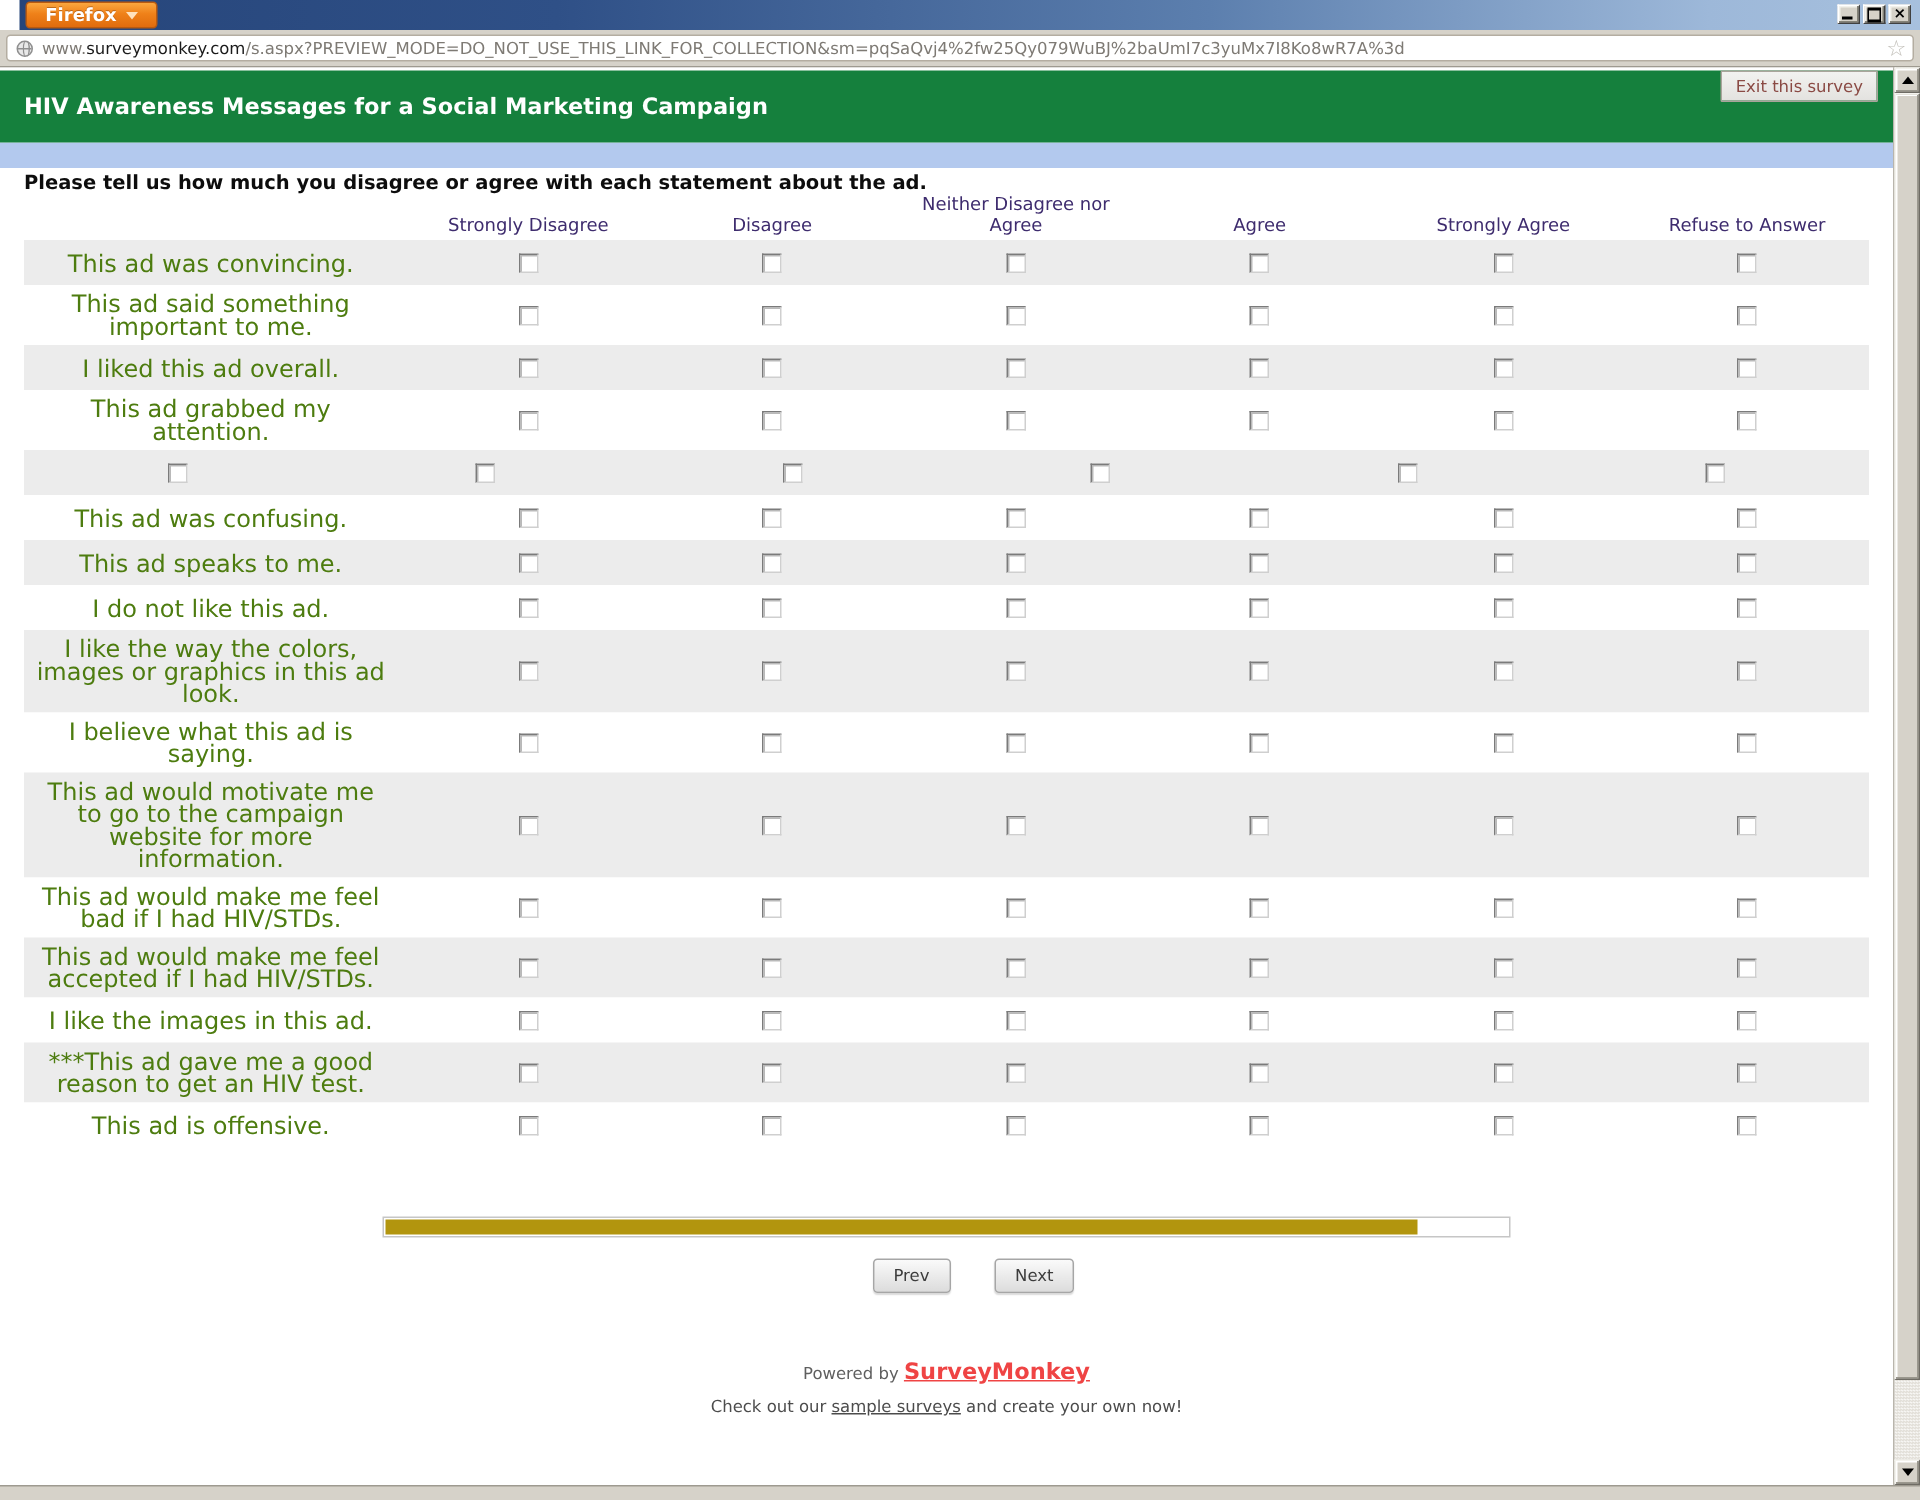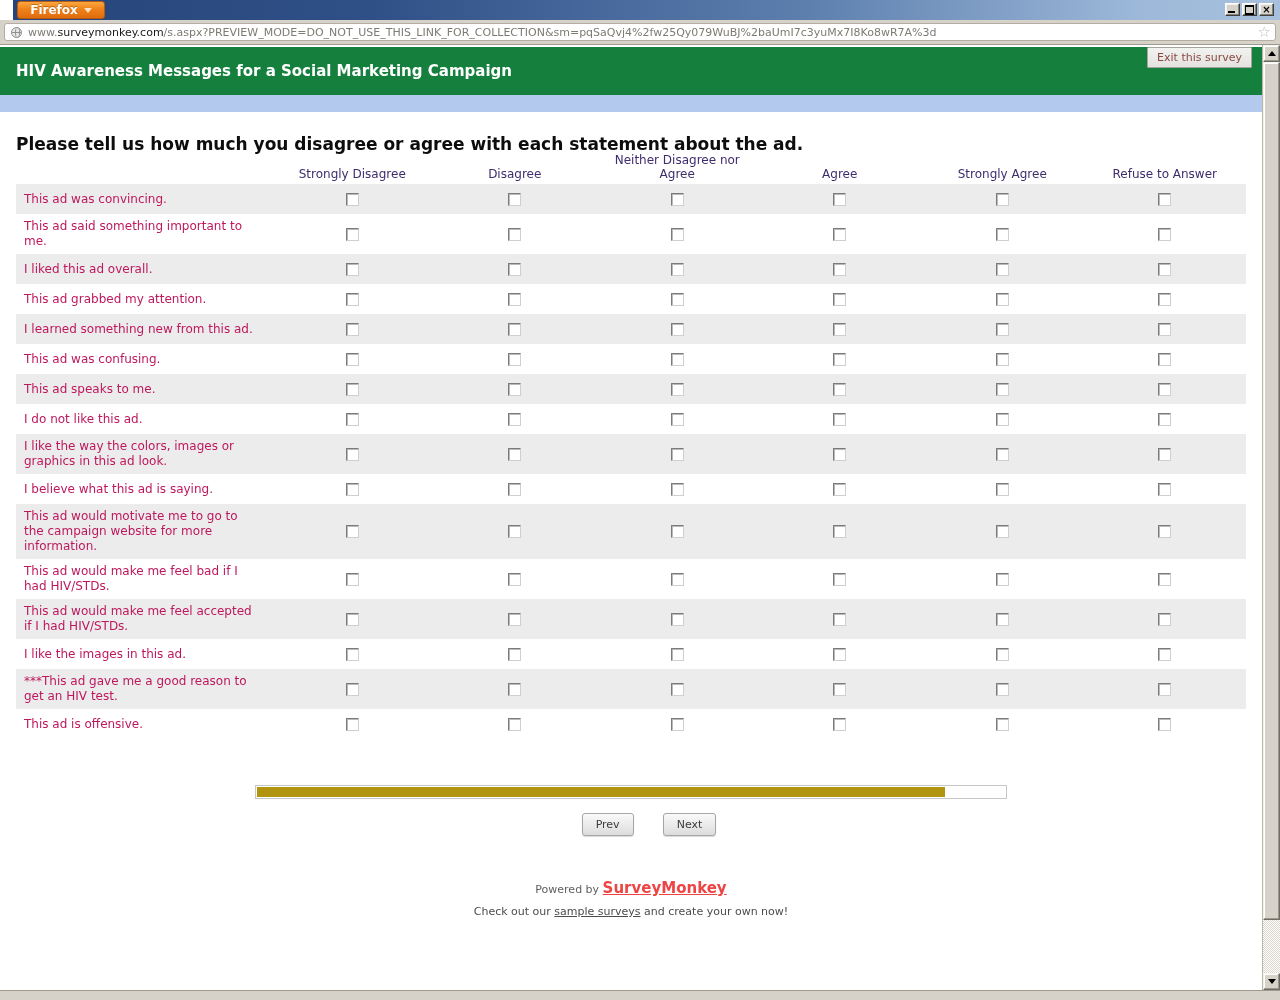--- a/index.html
+++ b/index.html
@@ -46,31 +46,31 @@
   .page { position:absolute; top:45px; left:0; width:1262px; height:945px;
     background:#fff; overflow:hidden; }
   .survey-navbar { margin-top:2px; height:48px; background:#15803d; position:relative; }
   .survey-title { color:#fff; font-size:15px; font-weight:bold; line-height:48px; padding-left:16px; }
   .exit-btn { position:absolute; right:10px; top:0; height:21px;
     background:linear-gradient(#f2f2f0,#e3e2df); border:1px solid #a9a49b;
     border-radius:1px; font-size:11px; color:#8a4a44; padding:0 9px; cursor:pointer;
     font-family:inherit; }
   .bluebar { height:17px; background:#b3c9ee; }
 
-  .question { margin:22px 16px 0 16px; font-size:17px; font-weight:bold; color:#0d0d0d; }
+  .question { margin:3px 16px 0 16px; font-size:13px; font-weight:bold; color:#0d0d0d; }
 
   .matrix { margin:7px 16px 0 16px; }
   .mhead-row { display:flex; height:23px; align-items:flex-end; padding-bottom:3px; }
   .mlabel-spacer { width:255px; flex:none; }
   .mcol { flex:1; display:flex; justify-content:center; align-items:center; }
   .mhead { font-size:12px; color:#3e2c6e; text-align:center; }
   .mrow { display:flex; min-height:30px; align-items:center; background:#fff; }
   .mrow.alt { background:#ececec; }
-  .mlabel { width:255px; flex:none; font-size:12px; color:#be185d;
-    line-height:15px; padding:5px 14px 5px 8px; }
+  .mlabel { width:255px; flex:none; font-size:16px; color:#4d7c0f;
+    line-height:15px; padding:5px 14px 5px 8px;text-align:center; }
   .cb { width:13px; height:13px; background:#fff; border:1px solid;
     border-color:#7b7b7b #cfcfcf #cfcfcf #7b7b7b;
     box-shadow:inset 1px 1px 0 #b9b9b9; cursor:pointer; }
 
   .progress-wrap { margin:46px auto 0 auto; width:752px; height:14px;
     border:1px solid #c6c6c6; background:#fff; padding:1px; }
   .progress-fill { height:10px; }
 
   .btnrow { margin-top:14px; text-align:center;margin-left:36px; }
   .navbtn { display:inline-block; margin:0 12px; padding:4px 13px;
@@ -227,21 +227,20 @@
             <span class="cb"></span>
           </div>
           <div class="mcol">
             <span class="cb"></span>
           </div>
           <div class="mcol">
             <span class="cb"></span>
           </div>
         </div>
         <div class="mrow alt">
-          <div class="mlabel">I learned something new from this ad.</div>
           <div class="mcol">
             <span class="cb"></span>
           </div>
           <div class="mcol">
             <span class="cb"></span>
           </div>
           <div class="mcol">
             <span class="cb"></span>
           </div>
           <div class="mcol">

